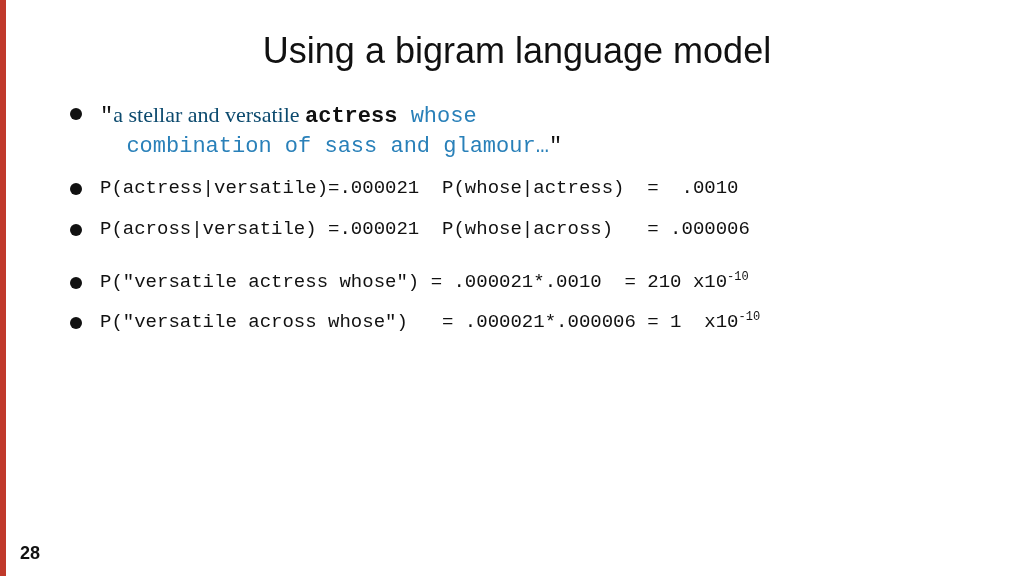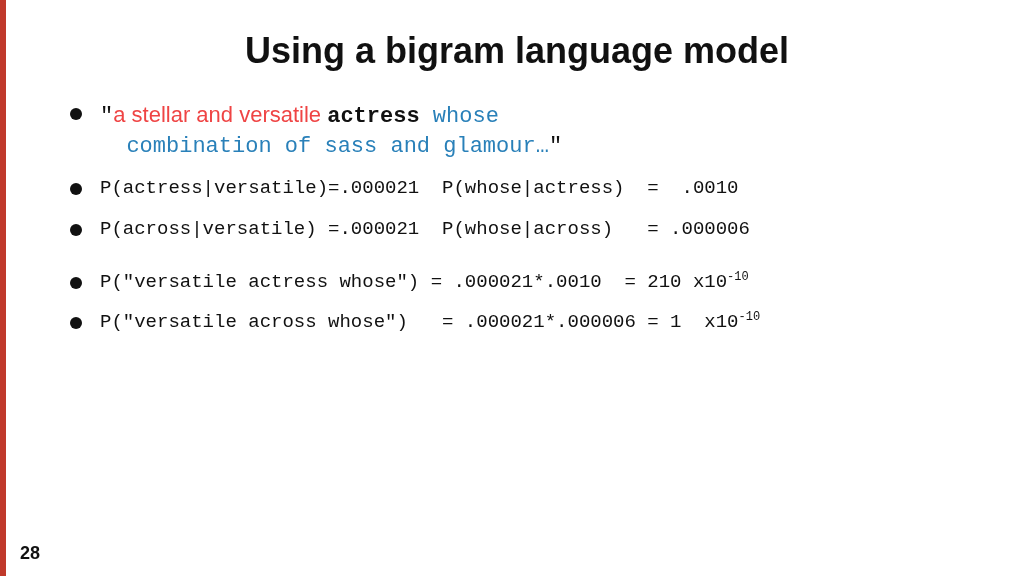--- a/index.html
+++ b/index.html
@@ -21,21 +21,21 @@
       height: 100%;
       background: #c0392b;
     }
 
     .slide-content {
       padding: 30px 60px 20px 70px;
     }
 
     h1 {
       font-size: 36px;
-      font-weight: 700;
+      font-weight: 400;
       color: #111;
       text-align: center;
       margin-bottom: 28px;
     }
 
     .bullet-list {
       list-style: none;
       padding: 0;
     }
 
@@ -113,21 +113,21 @@
 
 <div class="slide-content">
 
   <h1>Using a bigram language model</h1>
 
   <ul class="bullet-list">
 
     <li>
       <span class="dot"></span>
       <span class="quote-line">
-        <span class="black-text">"</span><span style="color:#ef4444;font-family:Liberation Sans, sans-serif;">a stellar and versatile </span><span class="bold-text">actress</span><span style="color:#2980b9;font-family:'Courier New',Courier,monospace;"> whose<br>&nbsp;&nbsp;combination of sass and glamour…</span><span class="black-text">"</span>
+        <span class="black-text">"</span><span style="color:#0c4a6e;font-family:Liberation Serif, serif;">a stellar and versatile </span><span class="bold-text">actress</span><span style="color:#2980b9;font-family:'Courier New',Courier,monospace;"> whose<br>&nbsp;&nbsp;combination of sass and glamour…</span><span class="black-text">"</span>
       </span>
     </li>
 
 
     <li>
       <span class="dot"></span>
       <span class="mono-line">P(actress|versatile)=.000021&nbsp; P(whose|actress) &nbsp;= &nbsp;.0010</span>
     </li>
 
     <li>

